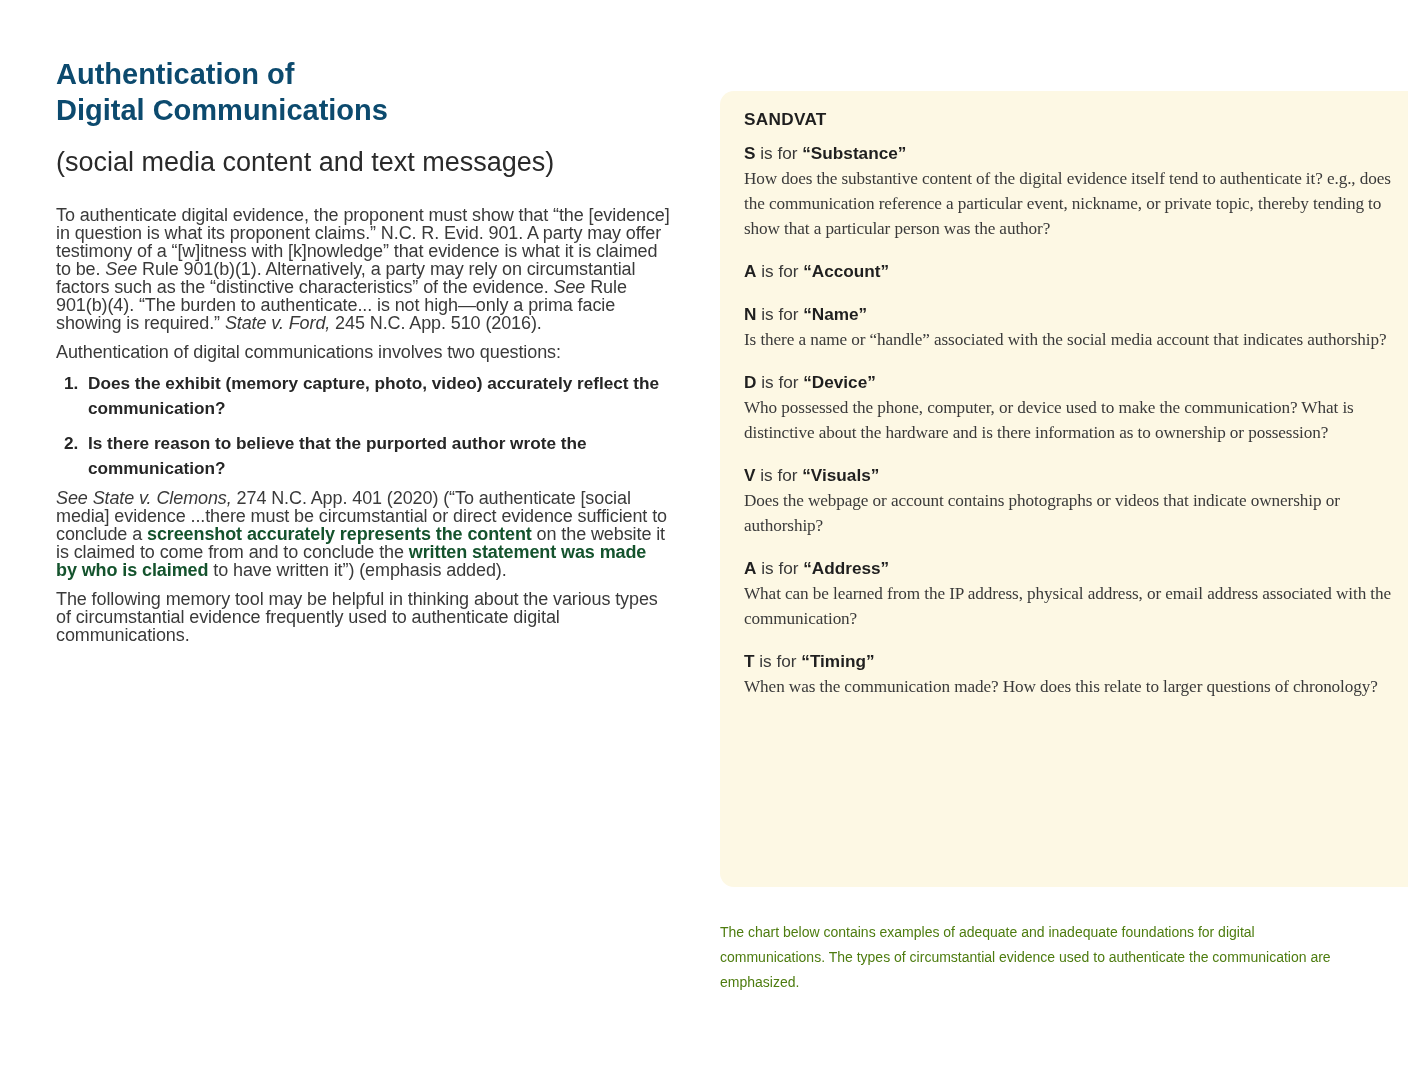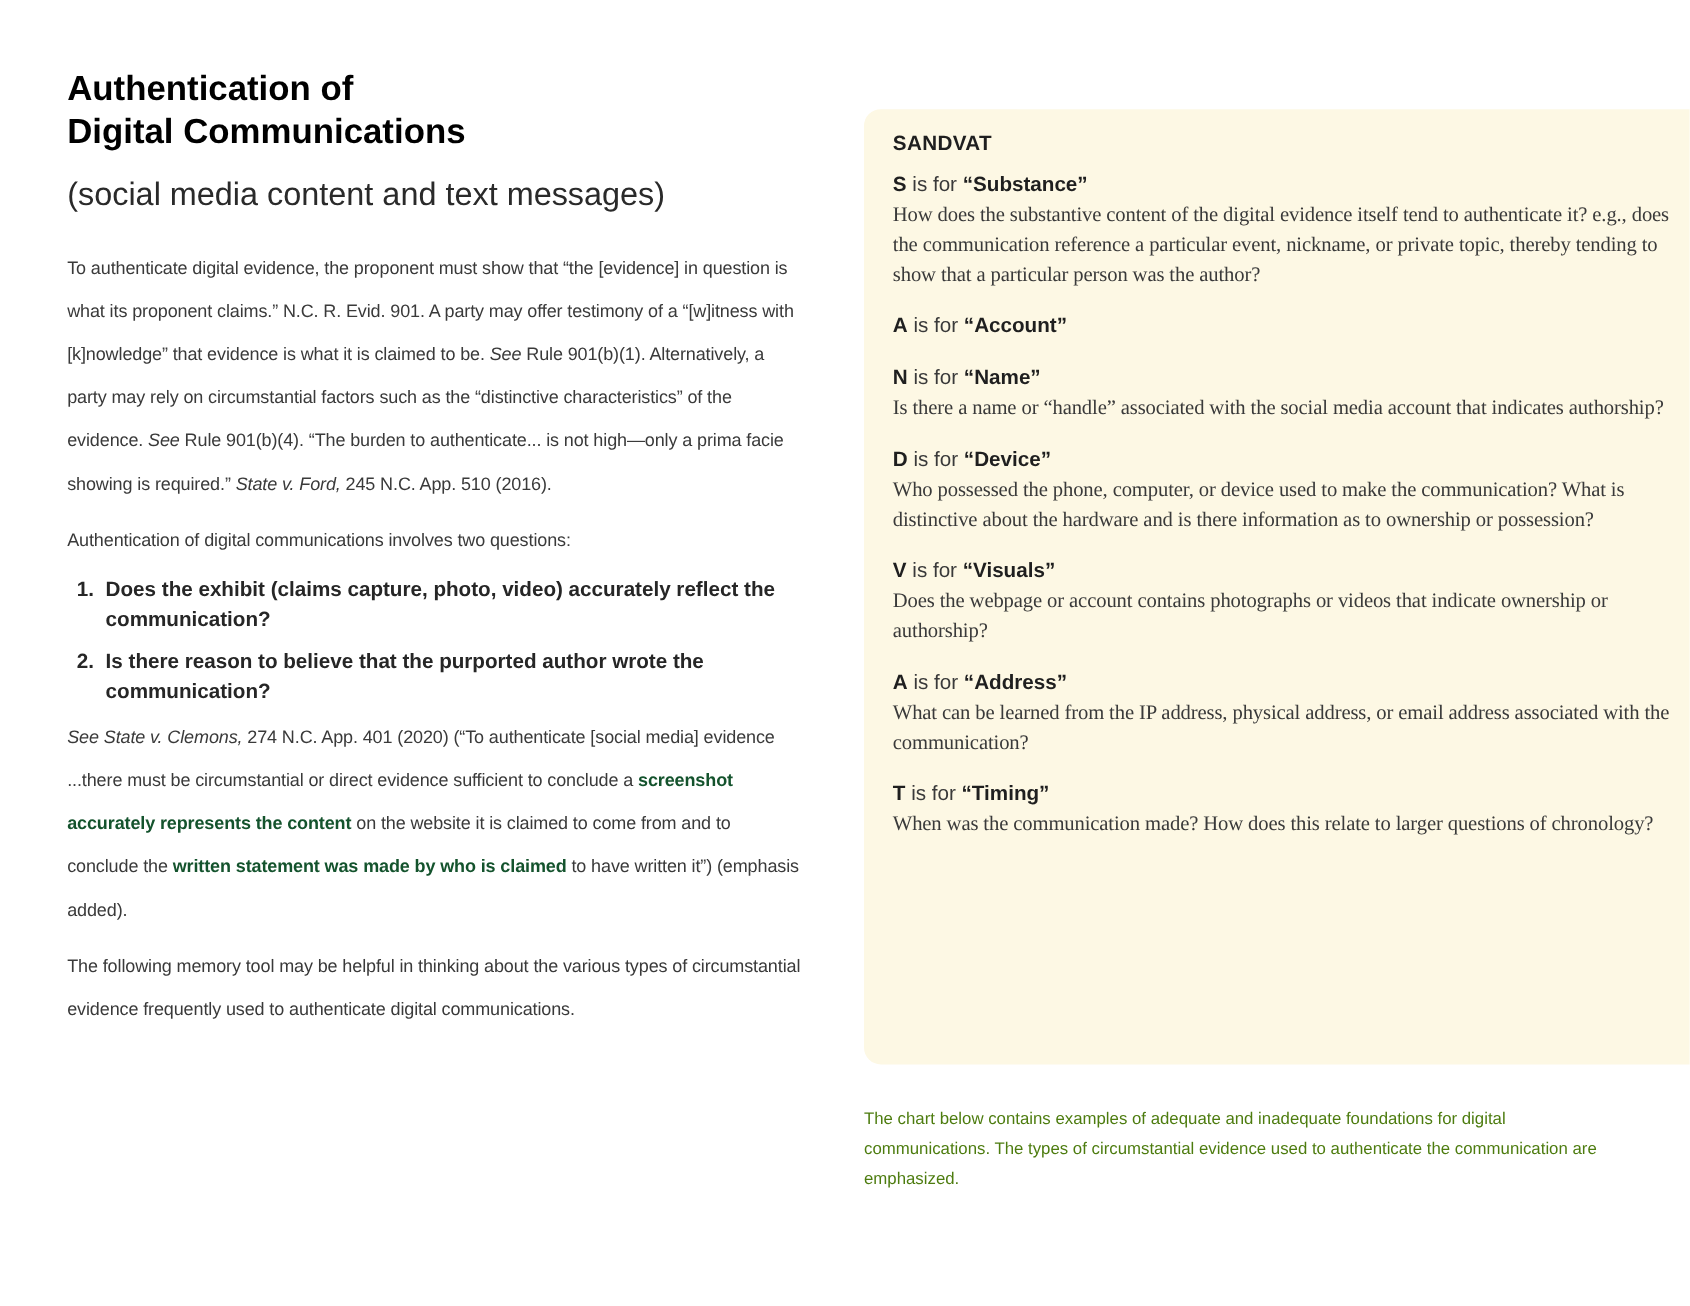--- a/index.html
+++ b/index.html
@@ -12,31 +12,31 @@
     .left-col {
       position: absolute;
       left: 56px;
       top: 56px;
       width: 615px;
     }
     .title {
       font-weight: bold;
       font-size: 29px;
       line-height: 36px;
-      color: #000000;
+      color: #0c4a6e;
     }
     .subtitle {
       font-size: 27px;
       line-height: 36px;
       color: #2a2a2a;
       margin-top: 16px;
     }
     .para {
-      font-size: 15px;
-      line-height: 36px;
+      font-size: 18px;
+      line-height: 18px;
       color: #3a3a3a;
       letter-spacing: -0.1px;
     }
     .para.first { margin-top: 26px; }
     .para.gap { margin-top: 11px; }
     .para b { color: #14532d; }
     .para i { font-style: italic; }
     .qlist {
       list-style: none;
       margin-top: 10px;
@@ -112,21 +112,21 @@
 
   <p class="para first">
     <span>To authenticate digital evidence, the proponent must show that “the [evidence] in question is what its proponent claims.” N.C. R. Evid. 901. A party may offer testimony of a “[w]itness with [k]nowledge” that evidence is what it is claimed to be. </span><i>See</i><span> Rule 901(b)(1). Alternatively, a party may rely on circumstantial factors such as the “distinctive characteristics” of the evidence. </span><i>See</i><span> Rule 901(b)(4). “The burden to authenticate... is not high—only a prima facie showing is required.” </span><i>State v. Ford,</i><span> 245 N.C. App. 510 (2016).</span>
   </p>
 
   <p class="para gap">Authentication of digital communications involves two questions:</p>
 
   <ol class="qlist">
     <li>
       <span class="num">1.</span>
-      <span>Does the exhibit (claims capture, photo, video) accurately reflect the communication?</span>
+      <span>Does the exhibit (memory capture, photo, video) accurately reflect the communication?</span>
     </li>
     <li>
       <span class="num">2.</span>
       <span>Is there reason to believe that the purported author wrote the communication?</span>
     </li>
   </ol>
 
   <p class="para" style="margin-top:-2px">
     <i>See State v. Clemons,</i><span> 274 N.C. App. 401 (2020) (“To authenticate [social media] evidence ...there must be circumstantial or direct evidence sufficient to conclude a </span><b>screenshot accurately represents the content</b><span> on the website it is claimed to come from and to conclude the </span><b>written statement was made by who is claimed</b><span> to have written it”) (emphasis added).</span>
   </p>

